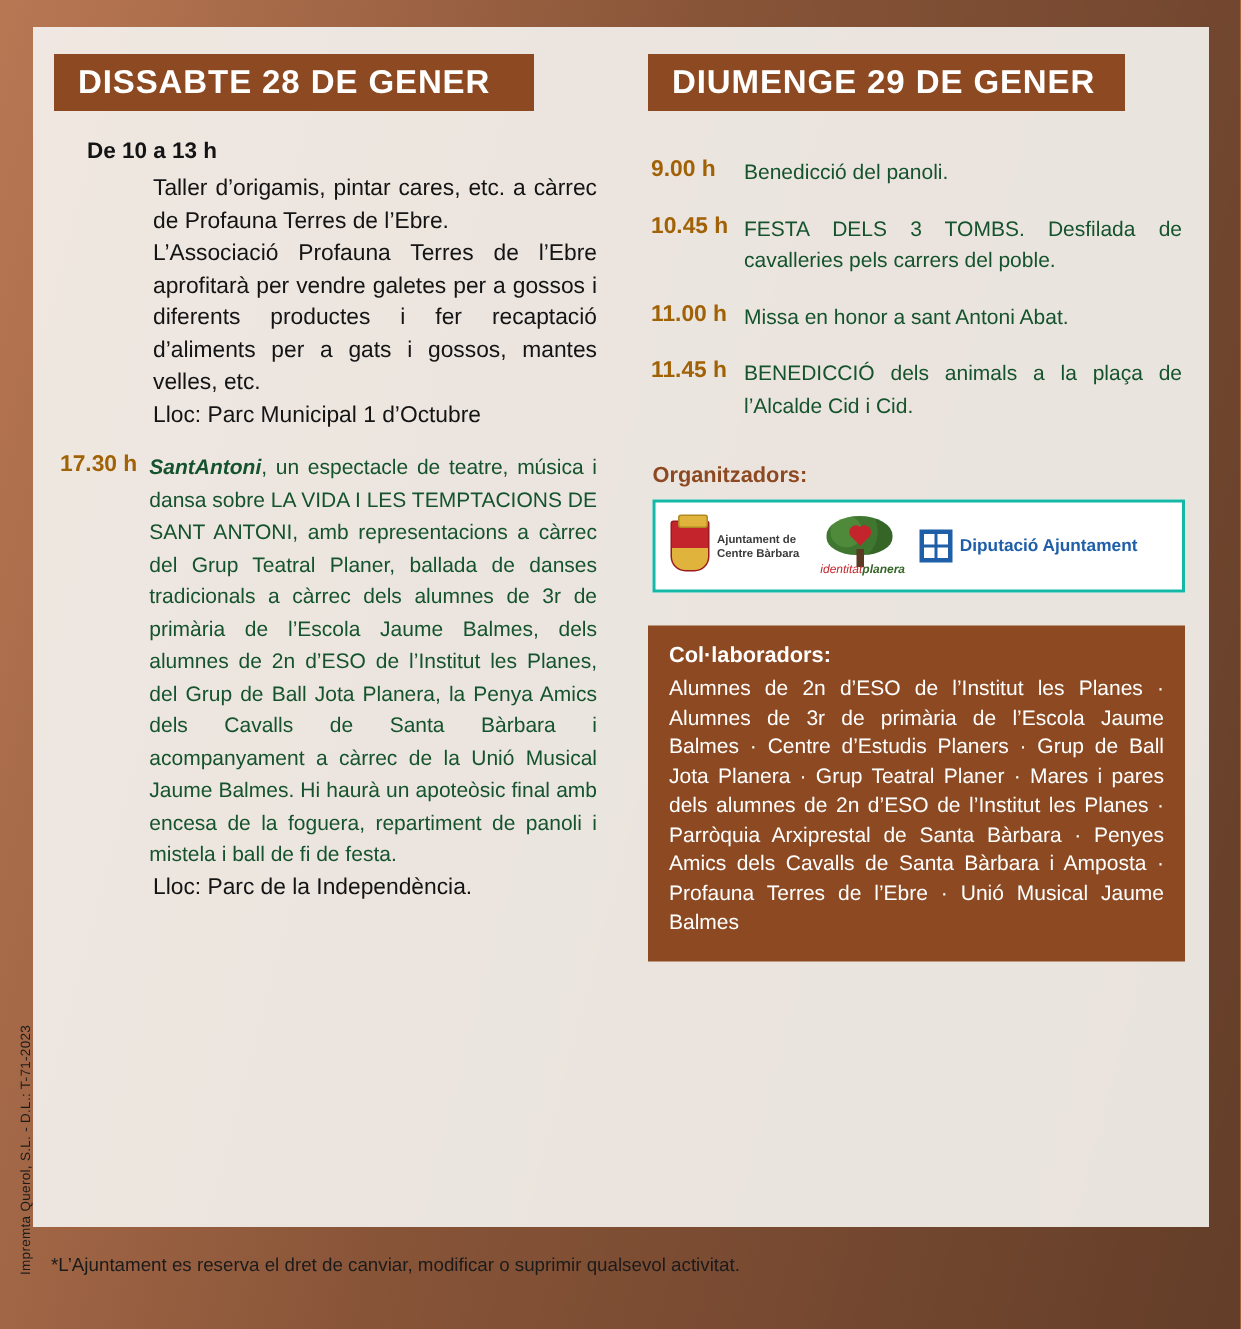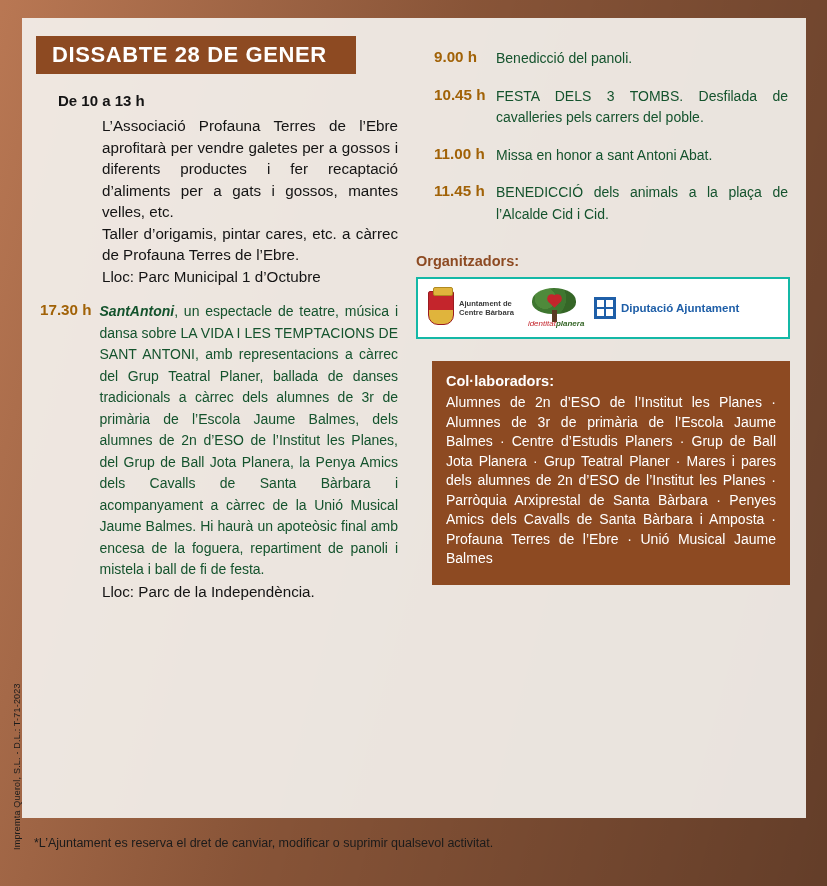--- a/index.html
+++ b/index.html
@@ -121,21 +121,21 @@
   .entry .txt em { font-style: italic; font-weight: bold; }
 
   .lloc { margin-top: 0; }
 
   
   #right-col .entry { margin-top: 16px; }
   #right-col .entry .time { flex: 0 0 62px; }
 
   
   .org-block {
-    margin: 28px 16px 0 0;
+    margin: 28px 16px 0 19px;
   }
   .org-title {
     font-size: 14.5px;
     font-weight: bold;
     color: #8d4a22;
     margin-bottom: 8px;
   }
   .logos {
     background: #ffffff;
     border: 2px solid #14b8a6;
@@ -252,36 +252,37 @@
 <div id="bg-photo"></div>
 
 <div id="imprint">Impremta Querol, S.L. - D.L.: T-71-2023</div>
 
 <div id="left-col">
   <div class="day-head">DISSABTE 28 DE GENER</div>
 
   <div class="body-pad">
     <div class="subhead">De 10 a 13 h</div>
 
+    <p class="para">Taller d’origamis, pintar cares, etc. a càrrec de Profauna Terres de l’Ebre.</p>
     <p class="para">L’Associació Profauna Terres de l’Ebre aprofitarà per vendre galetes per a gossos i diferents productes i fer recaptació d’aliments per a gats i gossos, mantes velles, etc.</p>
-    <p class="para">Taller d’origamis, pintar cares, etc. a càrrec de Profauna Terres de l’Ebre.</p>
     <p class="para">Lloc: Parc Municipal 1 d’Octubre</p>
 
     <div class="entry">
       <div class="time">17.30 h</div>
       <div class="txt">
         <em>SantAntoni</em><span>, un espectacle de teatre, música i dansa sobre LA VIDA I LES TEMPTACIONS DE SANT ANTONI, amb representacions a càrrec del Grup Teatral Planer, ballada de danses tradicionals a càrrec dels alumnes de 3r de primària de l’Escola Jaume Balmes, dels alumnes de 2n d’ESO de l’Institut les Planes, del Grup de Ball Jota Planera, la Penya Amics dels Cavalls de Santa Bàrbara i acompanyament a càrrec de la Unió Musical Jaume Balmes. Hi haurà un apoteòsic final amb encesa de la foguera, repartiment de panoli i mistela i ball de fi de festa.</span>
       </div>
     </div>
 
     <p class="para noindent lloc" style="margin-left:62px;margin-top:0;">Lloc: Parc de la Independència.</p>
   </div>
 </div>
 
 <div id="right-col">
+  <div class="day-head">DIUMENGE 29 DE GENER</div>
 
   <div class="body-pad">
     <div class="entry">
       <div class="time">9.00 h</div>
       <div class="txt">Benedicció del panoli.</div>
     </div>
     <div class="entry">
       <div class="time">10.45 h</div>
       <div class="txt">FESTA DELS 3 TOMBS. Desfilada de cavalleries pels carrers del poble.</div>
     </div>

